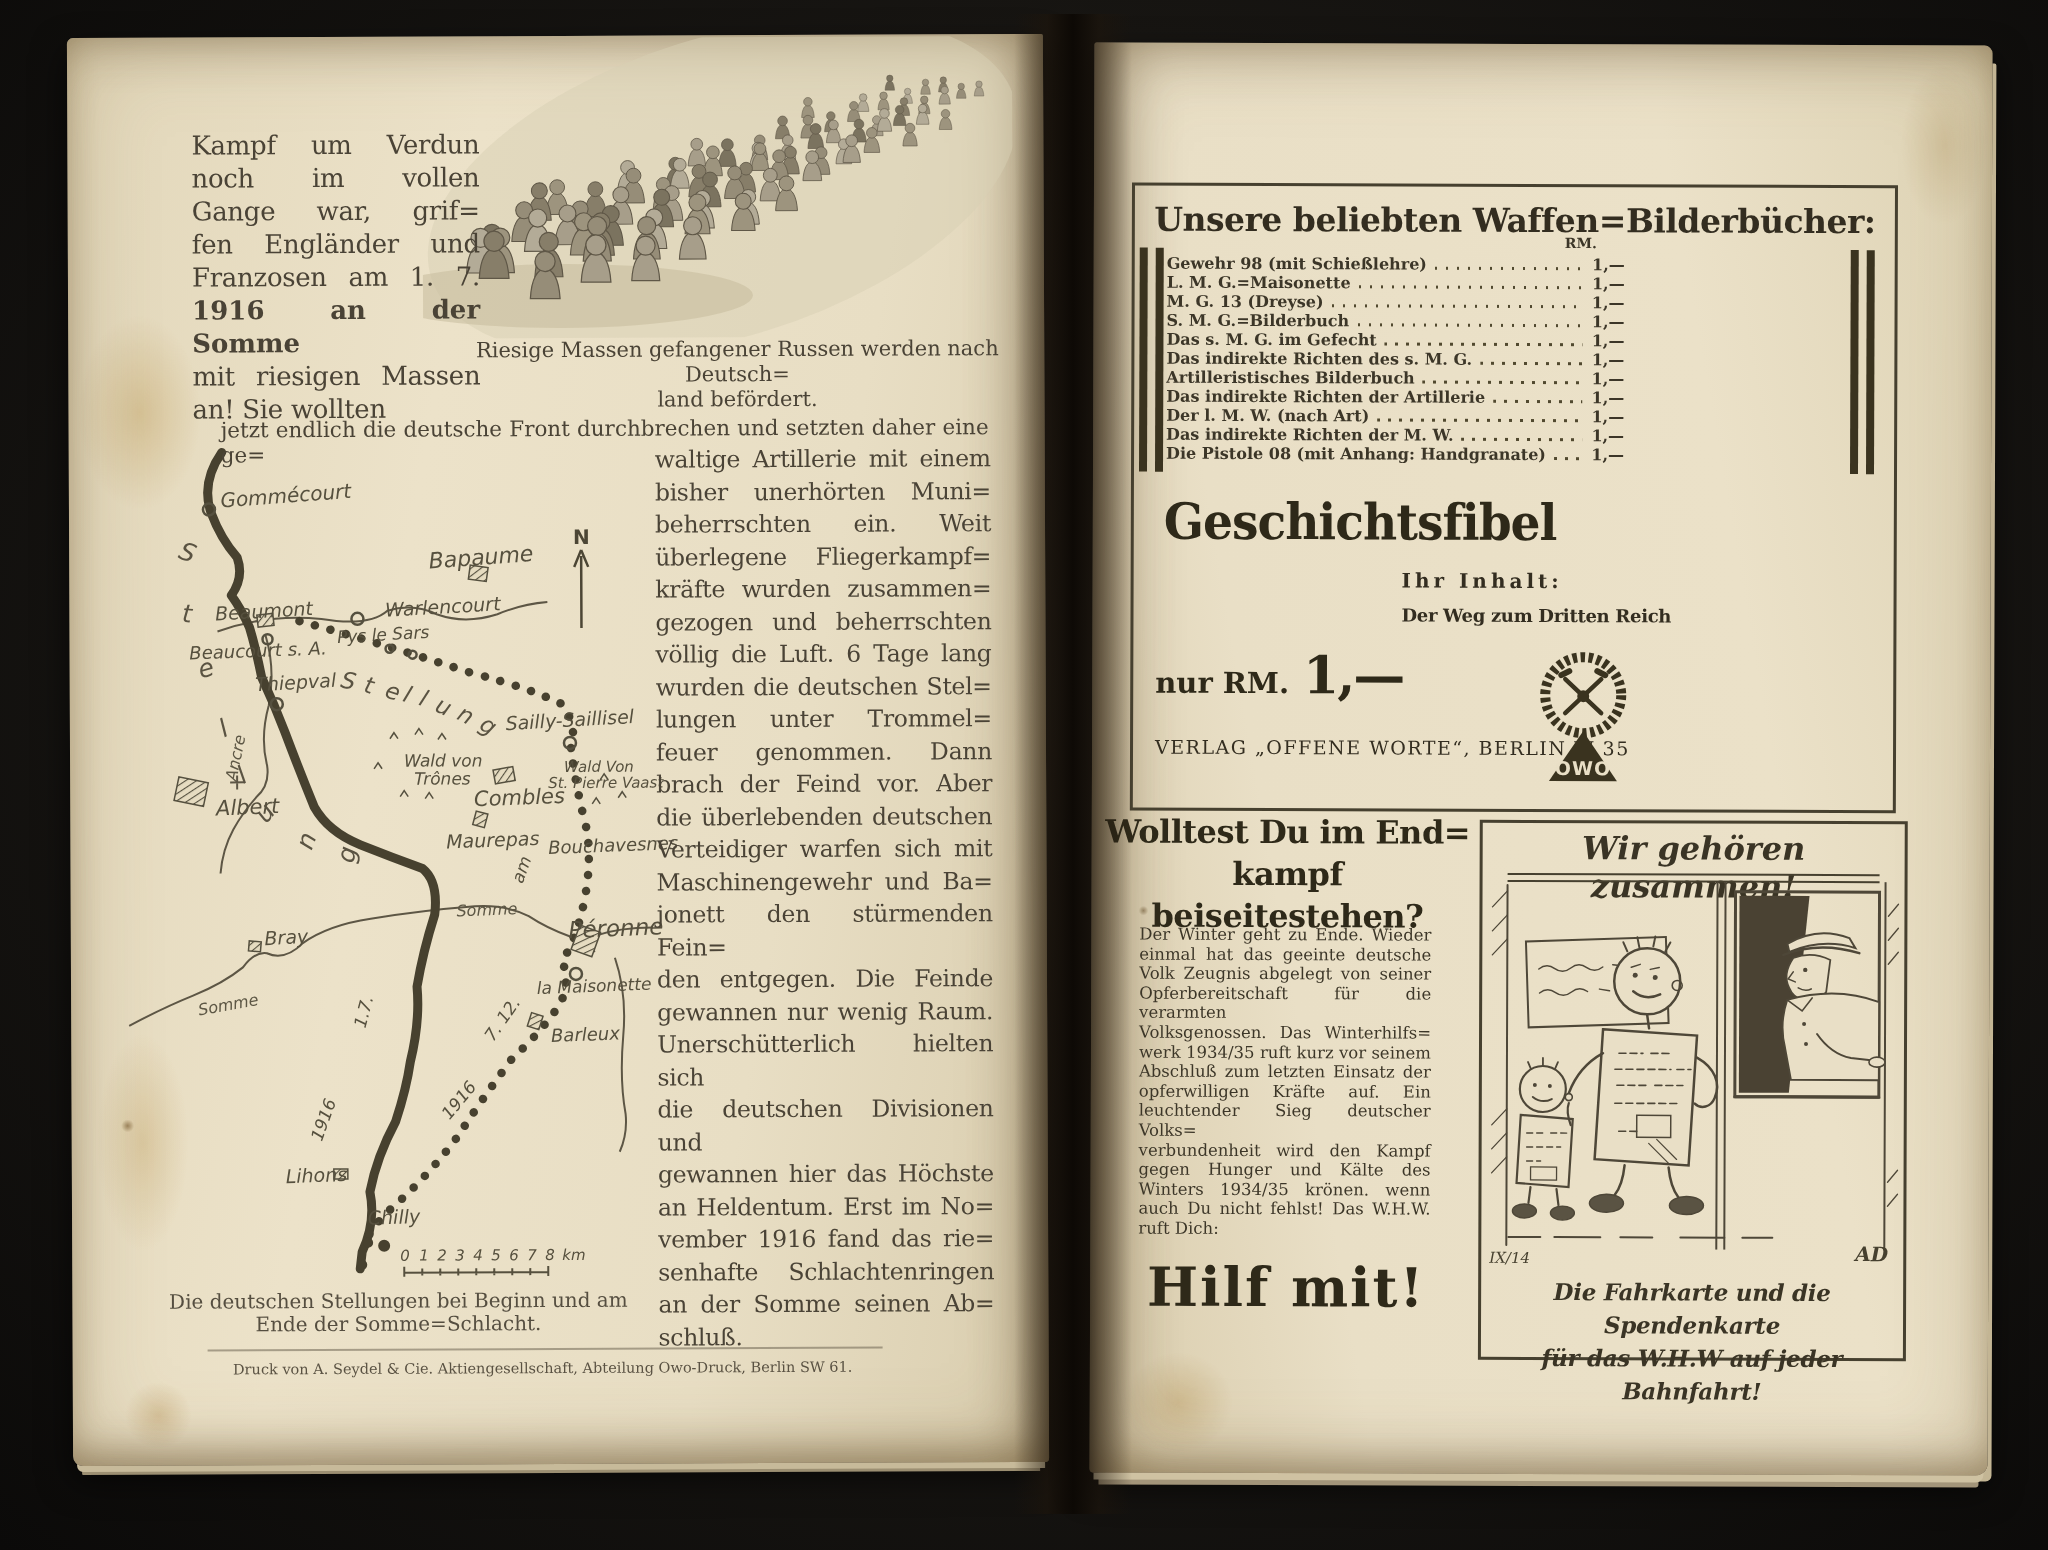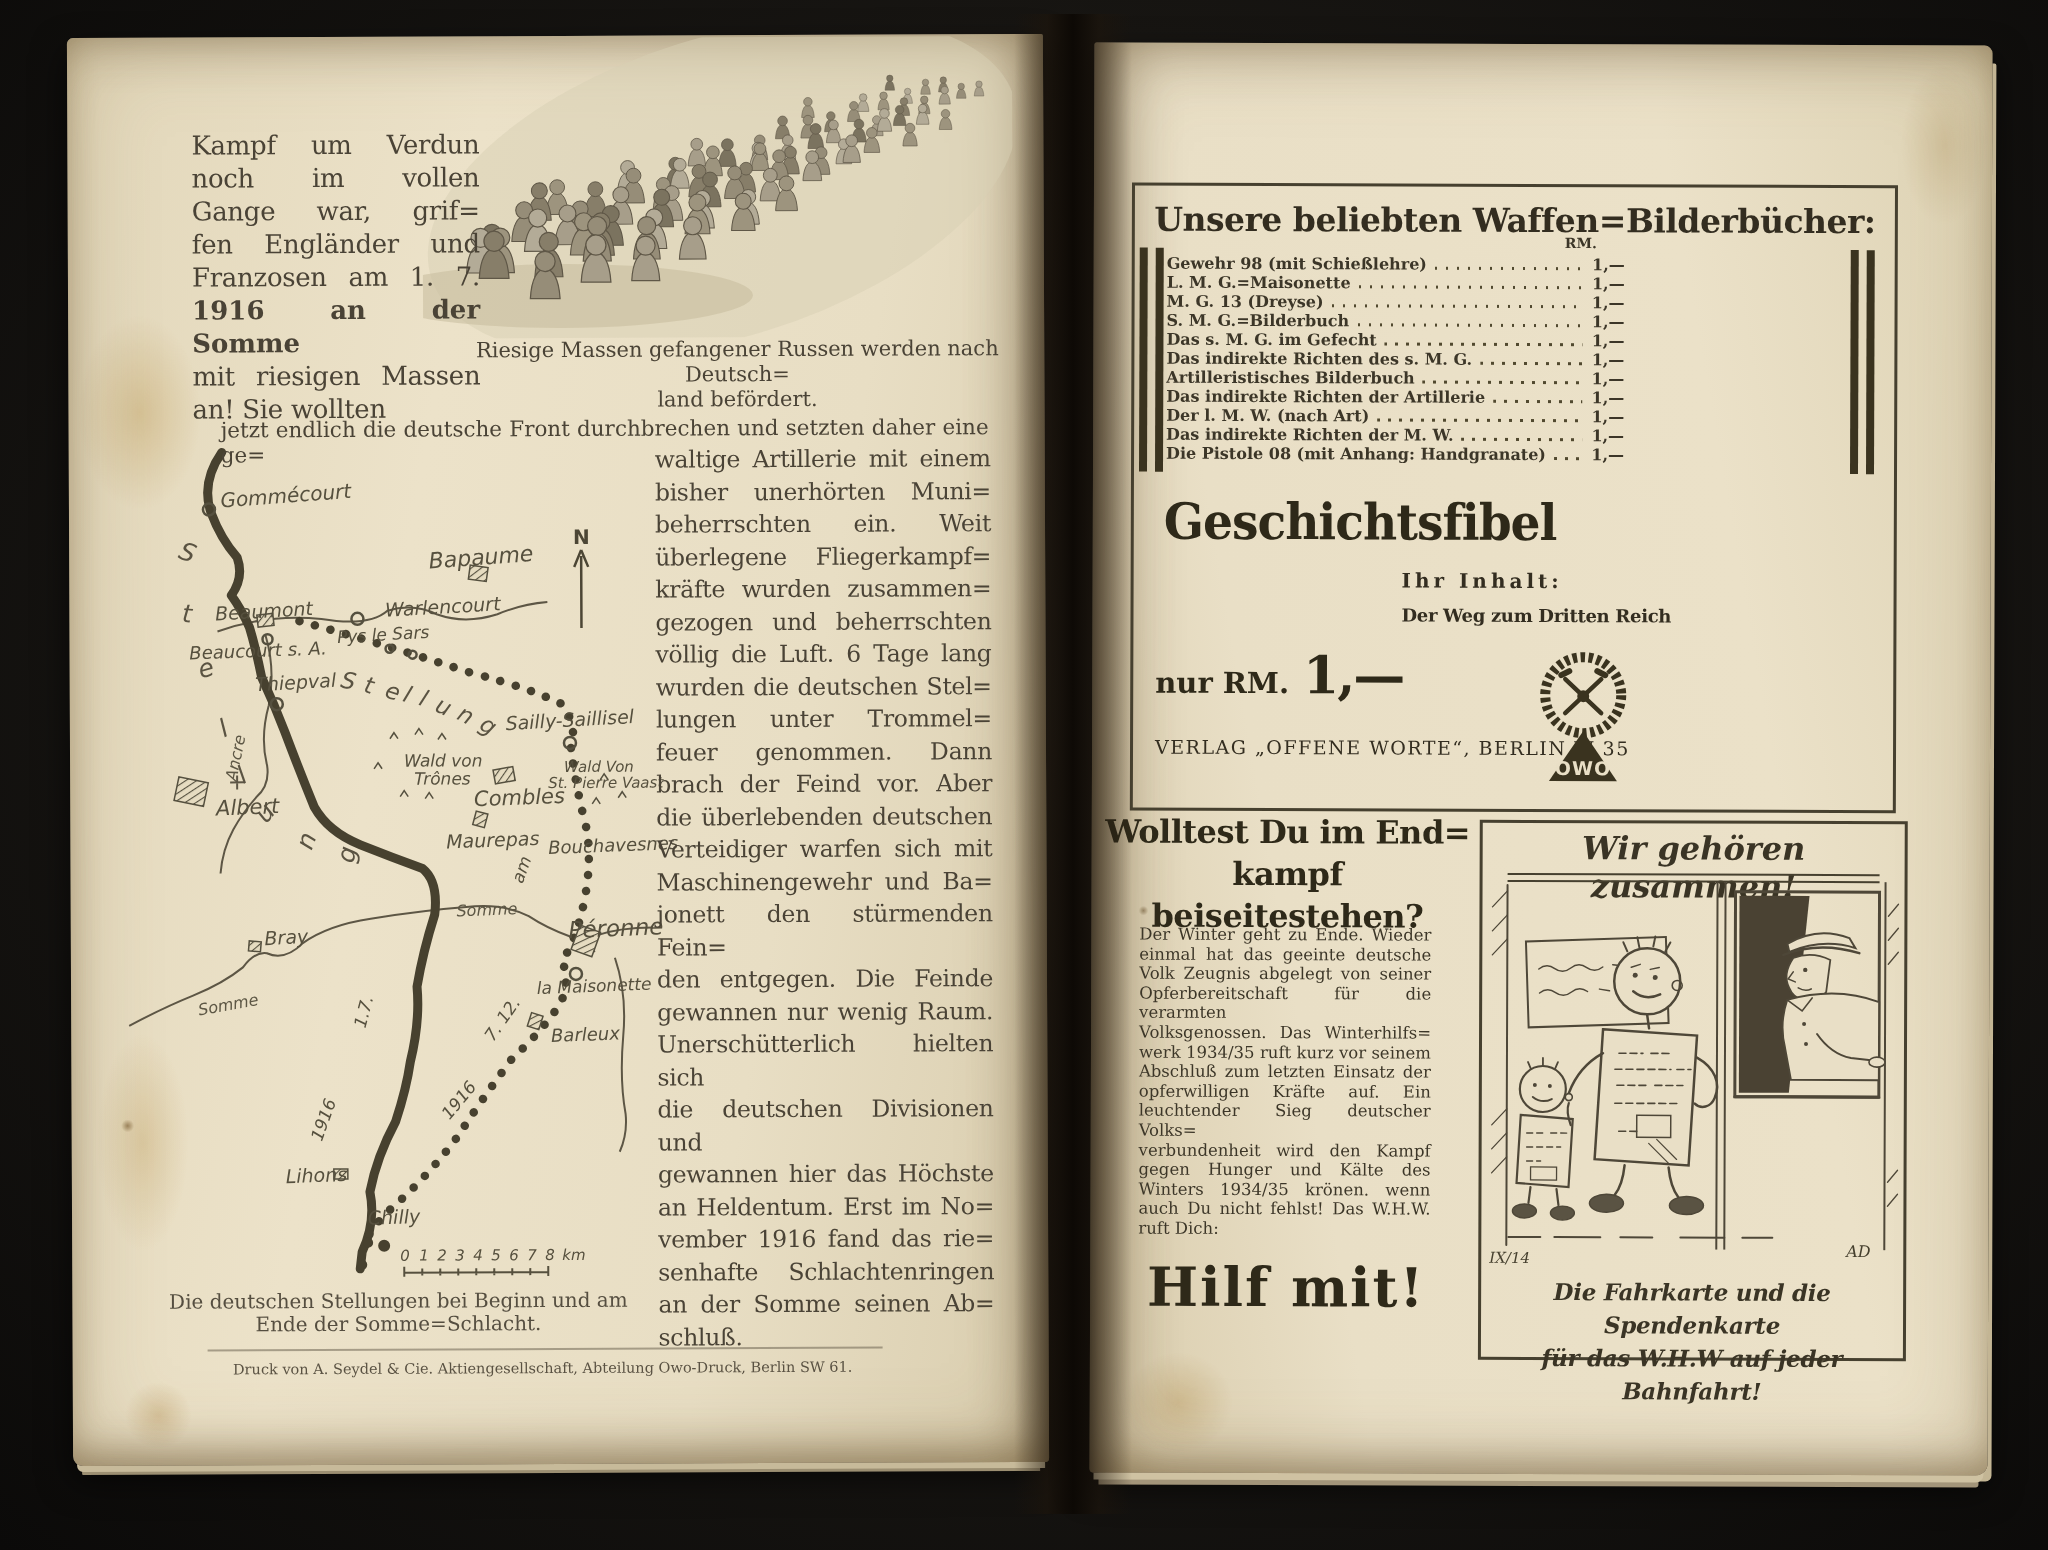--- a/index.html
+++ b/index.html
@@ -84,21 +84,21 @@
   .hilf{position:absolute;left:12px;top:1212px;width:368px;text-align:center;
     font-weight:bold;font-size:54px;letter-spacing:2px;color:#2e2919;}
 
   .cartoon-box{position:absolute;left:388px;top:776px;width:422px;height:534px;border:3px solid #46402f;}
   .cartoon-head{position:absolute;left:0;top:6px;width:100%;text-align:center;
     font-weight:bold;font-style:italic;font-size:32px;color:#3a3425;}
   .head-rule{position:absolute;left:6%;top:50px;width:88%;height:5px;
     border-top:2px solid #46402f;border-bottom:2px solid #46402f;}
   .cartoon-svg{position:absolute;left:5px;top:58px;width:412px;height:368px;}
   .plate-mark{position:absolute;left:8px;top:426px;font-size:15px;font-style:italic;color:#46402f;text-align:right;}
-  .artist-mark{position:absolute;left:365px;top:418px;font-size:16px;font-weight:normal;font-style:italic;color:#46402f;}
+  .artist-mark{position:absolute;left:374px;top:418px;font-size:20px;font-weight:bold;font-style:italic;color:#46402f;}
   .cartoon-footer{position:absolute;left:6px;top:452px;width:410px;text-align:center;
     font-weight:bold;font-style:italic;font-size:23px;line-height:33px;letter-spacing:-.3px;color:#3a3425;}
 </style>
 </head>
 <body>
 
 <div class="stage">
 
   <div class="spine"></div>
 

